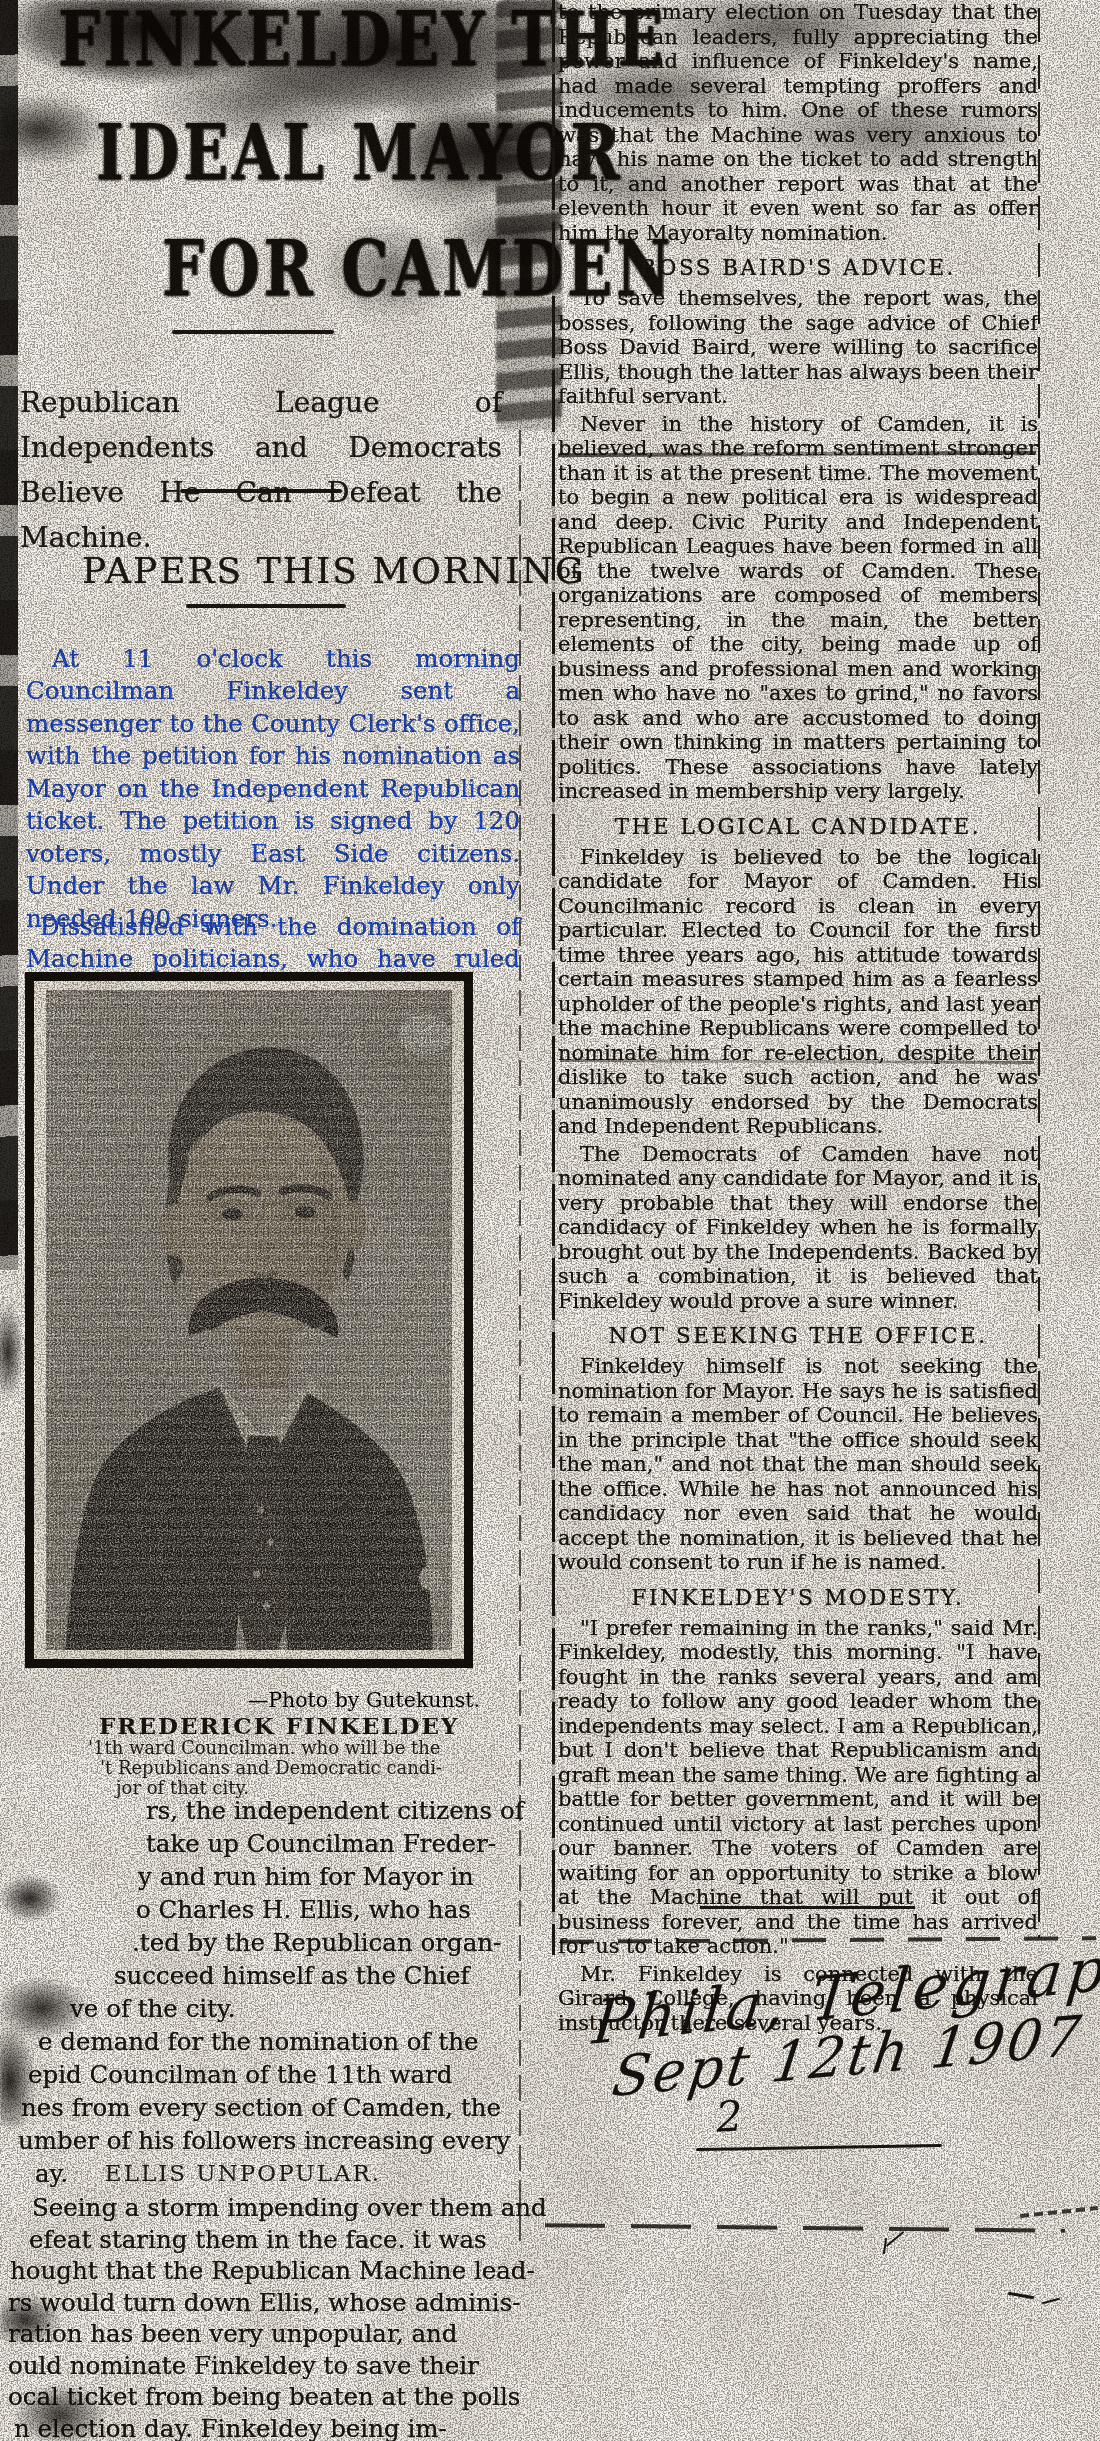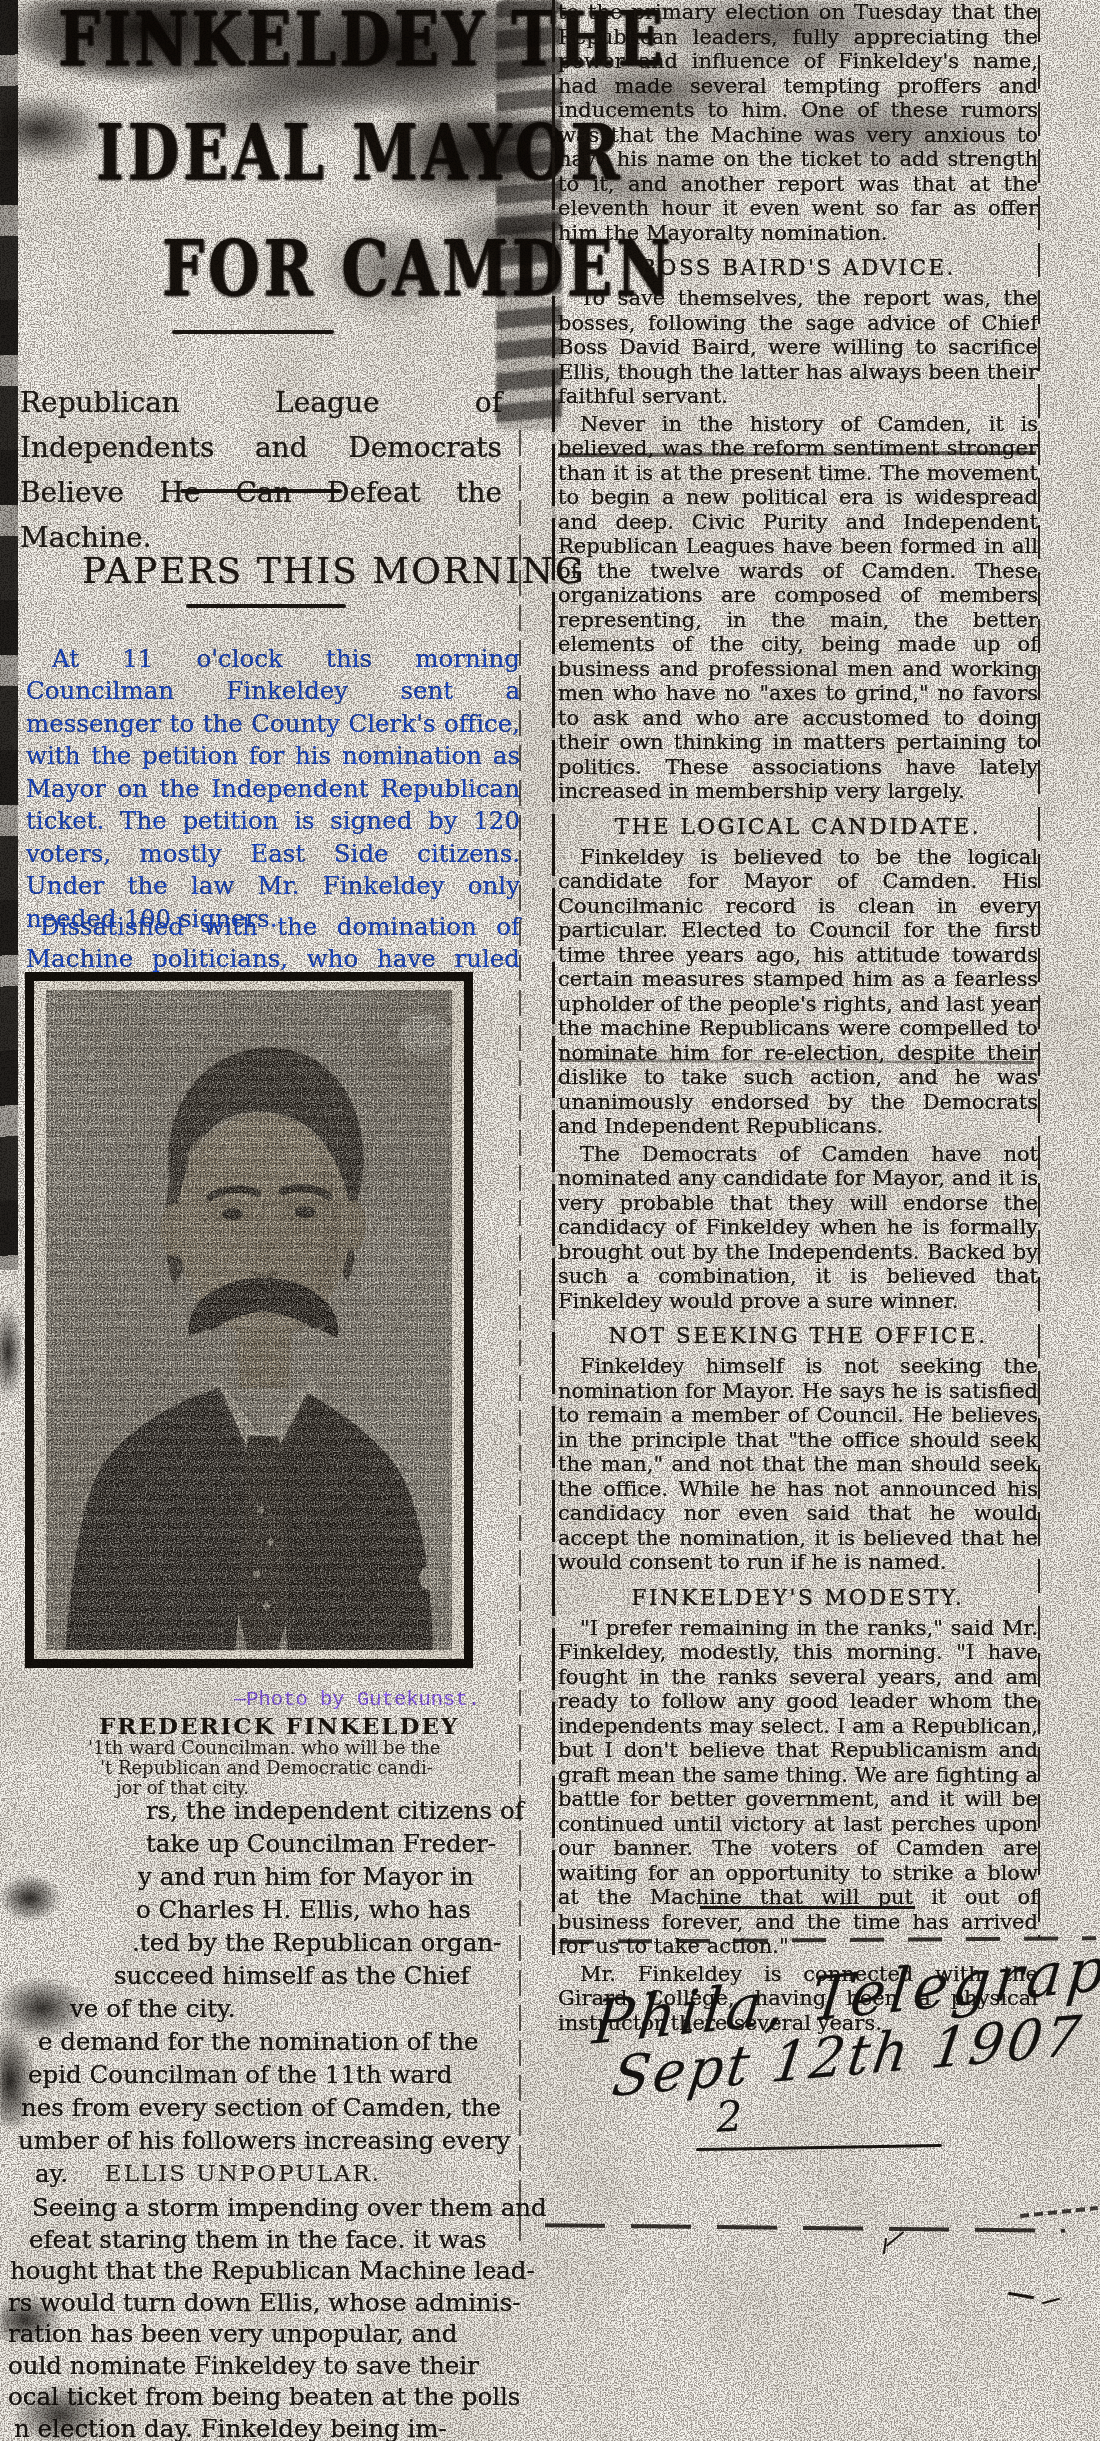--- a/index.html
+++ b/index.html
@@ -40,21 +40,21 @@
   #photo-halftone{position:relative;width:100%;height:100%;overflow:hidden;
                   background:linear-gradient(115deg,#b8b1a3,#c7c1b3 38%,#aaa395 72%,#b2ab9d);}
   #photo-halftone::after{content:"";position:absolute;inset:0;
       background-image:radial-gradient(rgba(25,20,14,.33) 1px, transparent 1.45px);
       background-size:4px 4px;}
   #photo-halftone::before{content:"";position:absolute;inset:0;
       background:repeating-linear-gradient(180deg,rgba(30,25,18,.06) 0 7px,rgba(250,248,240,.05) 7px 14px);}
   #portrait{display:block;width:100%;height:100%;}
 
   
-  #credit{left:38px;top:1688px;width:442px;text-align:right;font-size:20.5px;color:#8b5cf6;font-family:Liberation Mono, monospace;}
+  #credit{left:38px;top:1688px;width:442px;text-align:right;font-size:20.5px;color:#000000;}
   #cap-name{left:99px;top:1712px;font-size:23px;font-weight:bold;letter-spacing:2px;color:#1d1711;}
   #cap-lines{left:20px;top:1738px;width:470px;font-size:18px;line-height:20px;color:#241e18;}
   #cap-lines .cl{display:block;white-space:nowrap;}
   #cap-lines .cl:nth-child(1){margin-left:68px;}
   #cap-lines .cl:nth-child(2){margin-left:80px;}
   #cap-lines .cl:nth-child(3){margin-left:96px;}
 
   
   #torn-para{left:18px;top:1794px;width:496px;font-size:24.5px;line-height:33px;}
   #torn-para .tl{display:block;white-space:nowrap;text-shadow:0 0 .6px rgba(30,24,18,.85);}
@@ -239,21 +239,21 @@
         <rect width="420" height="660" filter="url(#pgDark)" opacity="0.45"></rect>
         <rect width="420" height="660" filter="url(#pgLight)" opacity="0.5"></rect>
       </svg>
     </div>
   </div>
 
   <div class="abs" id="credit">—Photo by Gutekunst.</div>
   <div class="abs" id="cap-name">FREDERICK FINKELDEY</div>
   <div class="abs" id="cap-lines">
     <span class="cl">'1th ward Councilman. who will be the</span>
-    <span class="cl">'t Republican and Democratic candi-</span>
+    <span class="cl">'t Republicans and Democratic candi-</span>
     <span class="cl">jor of that city.</span>
   </div>
 
   <div class="abs" id="torn-para">
     <span class="tl">rs, the independent citizens of</span>
     <span class="tl">take up Councilman Freder-</span>
     <span class="tl">y and run him for Mayor in</span>
     <span class="tl">o Charles H. Ellis, who has</span>
     <span class="tl">.ted by the Republican organ-</span>
     <span class="tl">succeed himself as the Chief</span>

